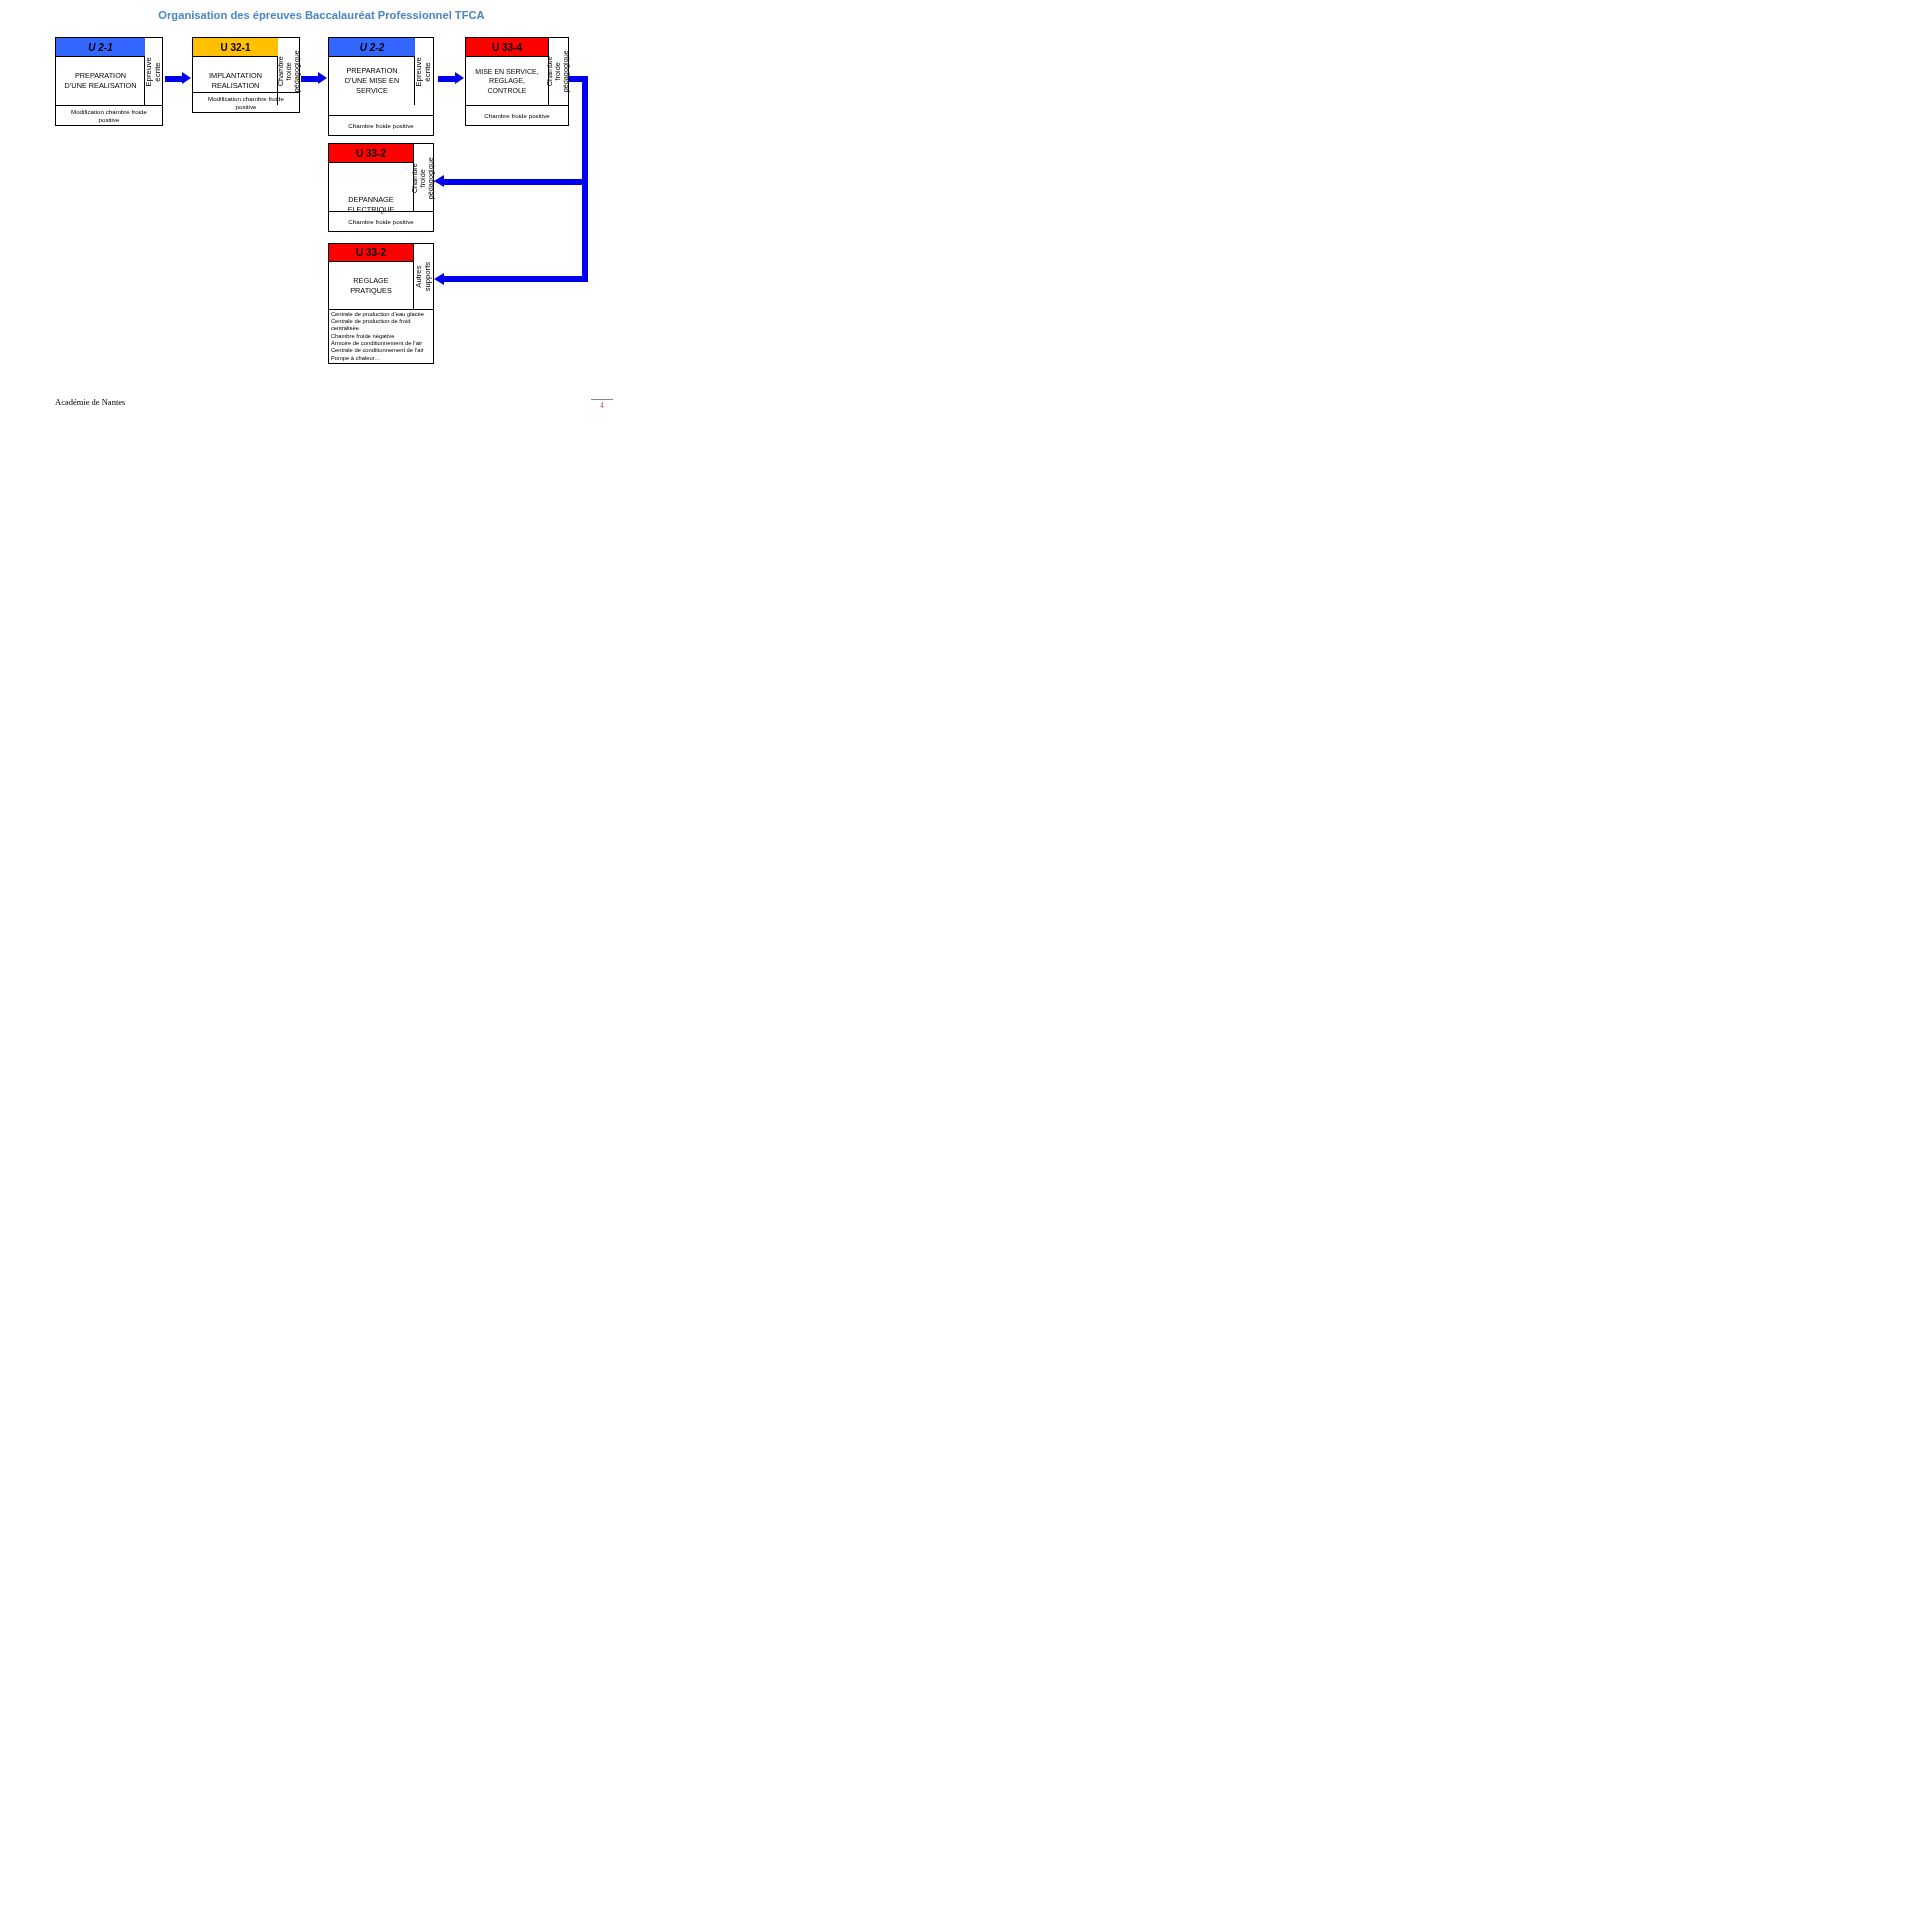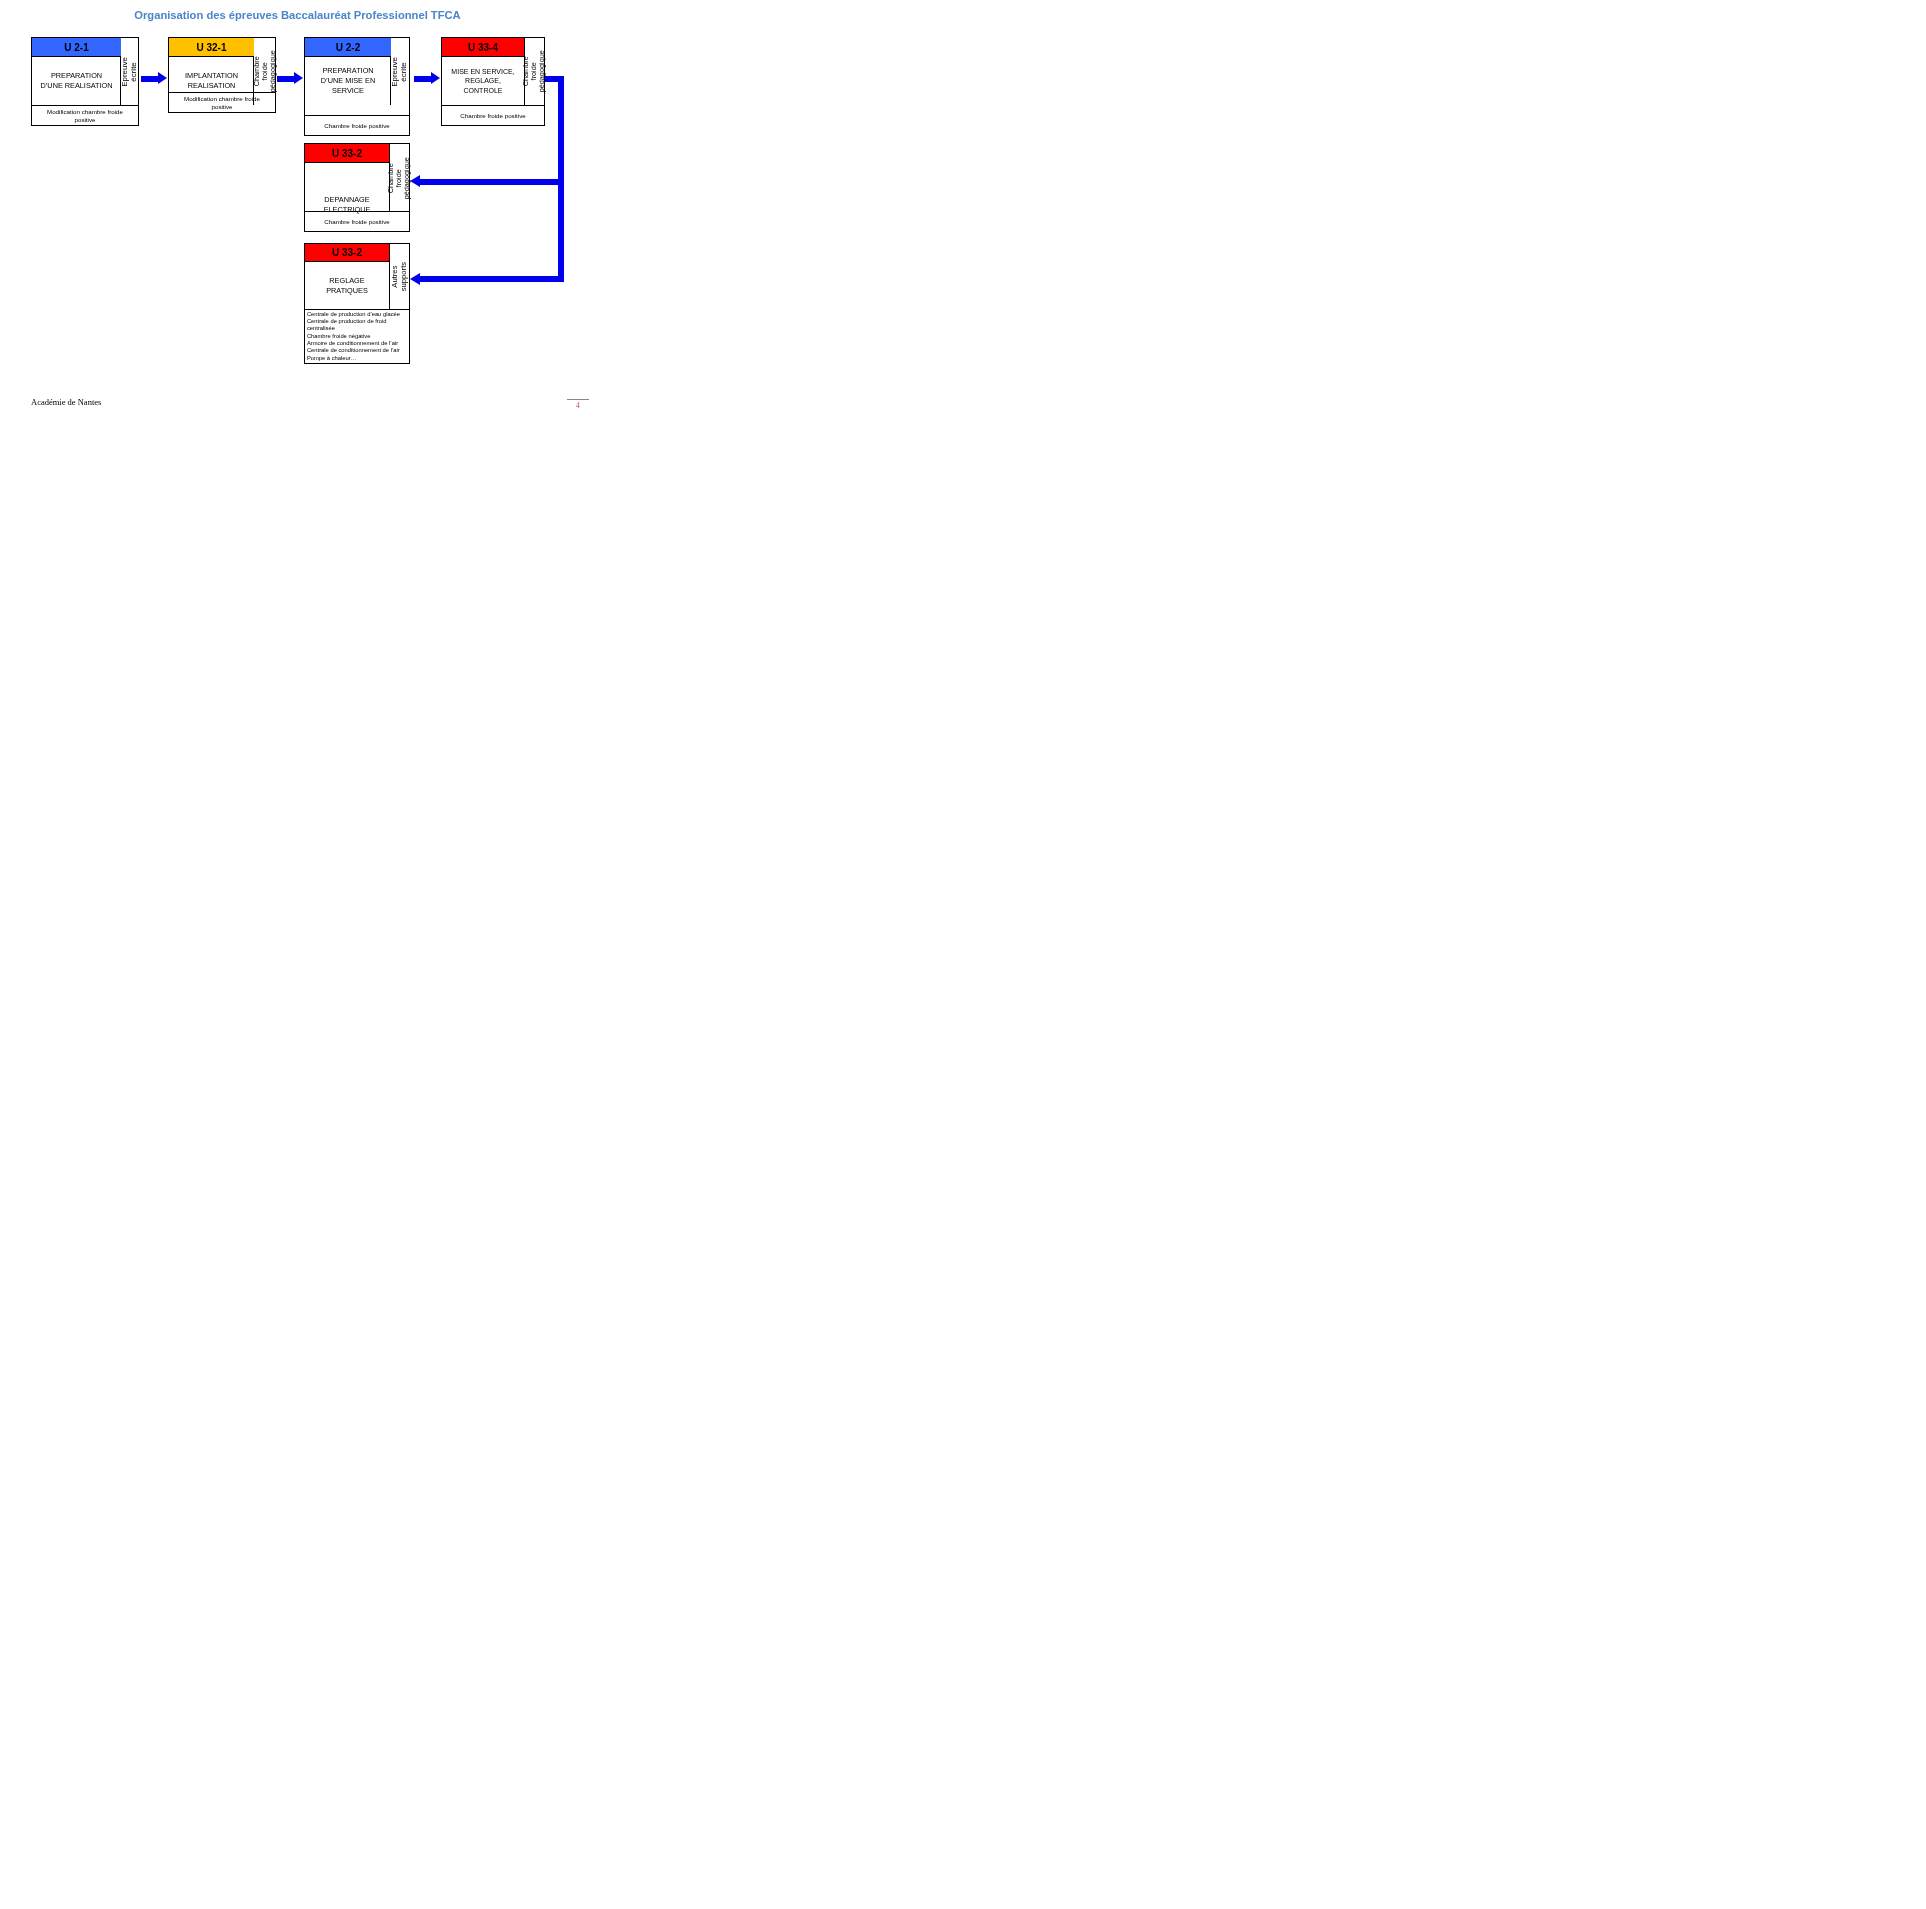--- a/index.html
+++ b/index.html
@@ -1,24 +1,24 @@
 <!DOCTYPE html>
 <html style="--c-title: #4A86C8; --c-blue_header: #3366FF; --c-yellow_header: #FFC000; --c-red_header: #FF0000; --c-arrow: #0000EE; --c-page_number: #C0504D; --c-footer_line: #888888;font-size:6.2px"><head>
 <meta charset="utf-8">
 <style>
   html,body{margin:0;padding:0;background:#fff;}
   .page{position:relative;width:595px;height:421px;background:#fff;overflow:hidden;
-        font-family:"Liberation Sans",sans-serif;color:#000;}
+        font-family:"Liberation Sans",sans-serif;color:#000;margin-left:24px;}
   .title{position:absolute;top:8.5px;left:0;width:100%;text-align:center;
          font-size:11.2px;font-weight:bold;color:var(--c-title,#4A86C8);}
   .unit{position:absolute;border:0.8px solid #000;box-sizing:border-box;background:#fff;}
   .hdr{position:absolute;left:0;top:0;border-bottom:0.8px solid #000;box-sizing:border-box;
        display:flex;align-items:center;justify-content:center;
        font-weight:bold;font-size:10px;}
-  .hdr-blue{background:var(--c-blue_header,#36f);}
+  .hdr-blue{background:var(--c-blue_header,#36f);font-style:italic;}
   .hdr-yellow{background:var(--c-yellow_header,#fc0);}
   .hdr-red{background:var(--c-red_header,#f00);}
   .strip{position:absolute;top:0;right:0;border-left:0.8px solid #000;box-sizing:border-box;
          display:flex;align-items:center;justify-content:center;background:#fff;}
   .strip-inner{transform:rotate(-90deg);white-space:pre-line;text-align:center;line-height:1.12;}
   .bodytxt{position:absolute;left:0;display:flex;align-items:center;justify-content:center;
            text-align:center;white-space:pre-line;font-size:7.3px;line-height:1.35;}
   .bottomrow{position:absolute;left:0;bottom:0;width:100%;border-top:0.8px solid #000;
              box-sizing:border-box;display:flex;align-items:center;justify-content:center;
              text-align:center;white-space:pre-line;font-size:6.2px;line-height:1.25;}

